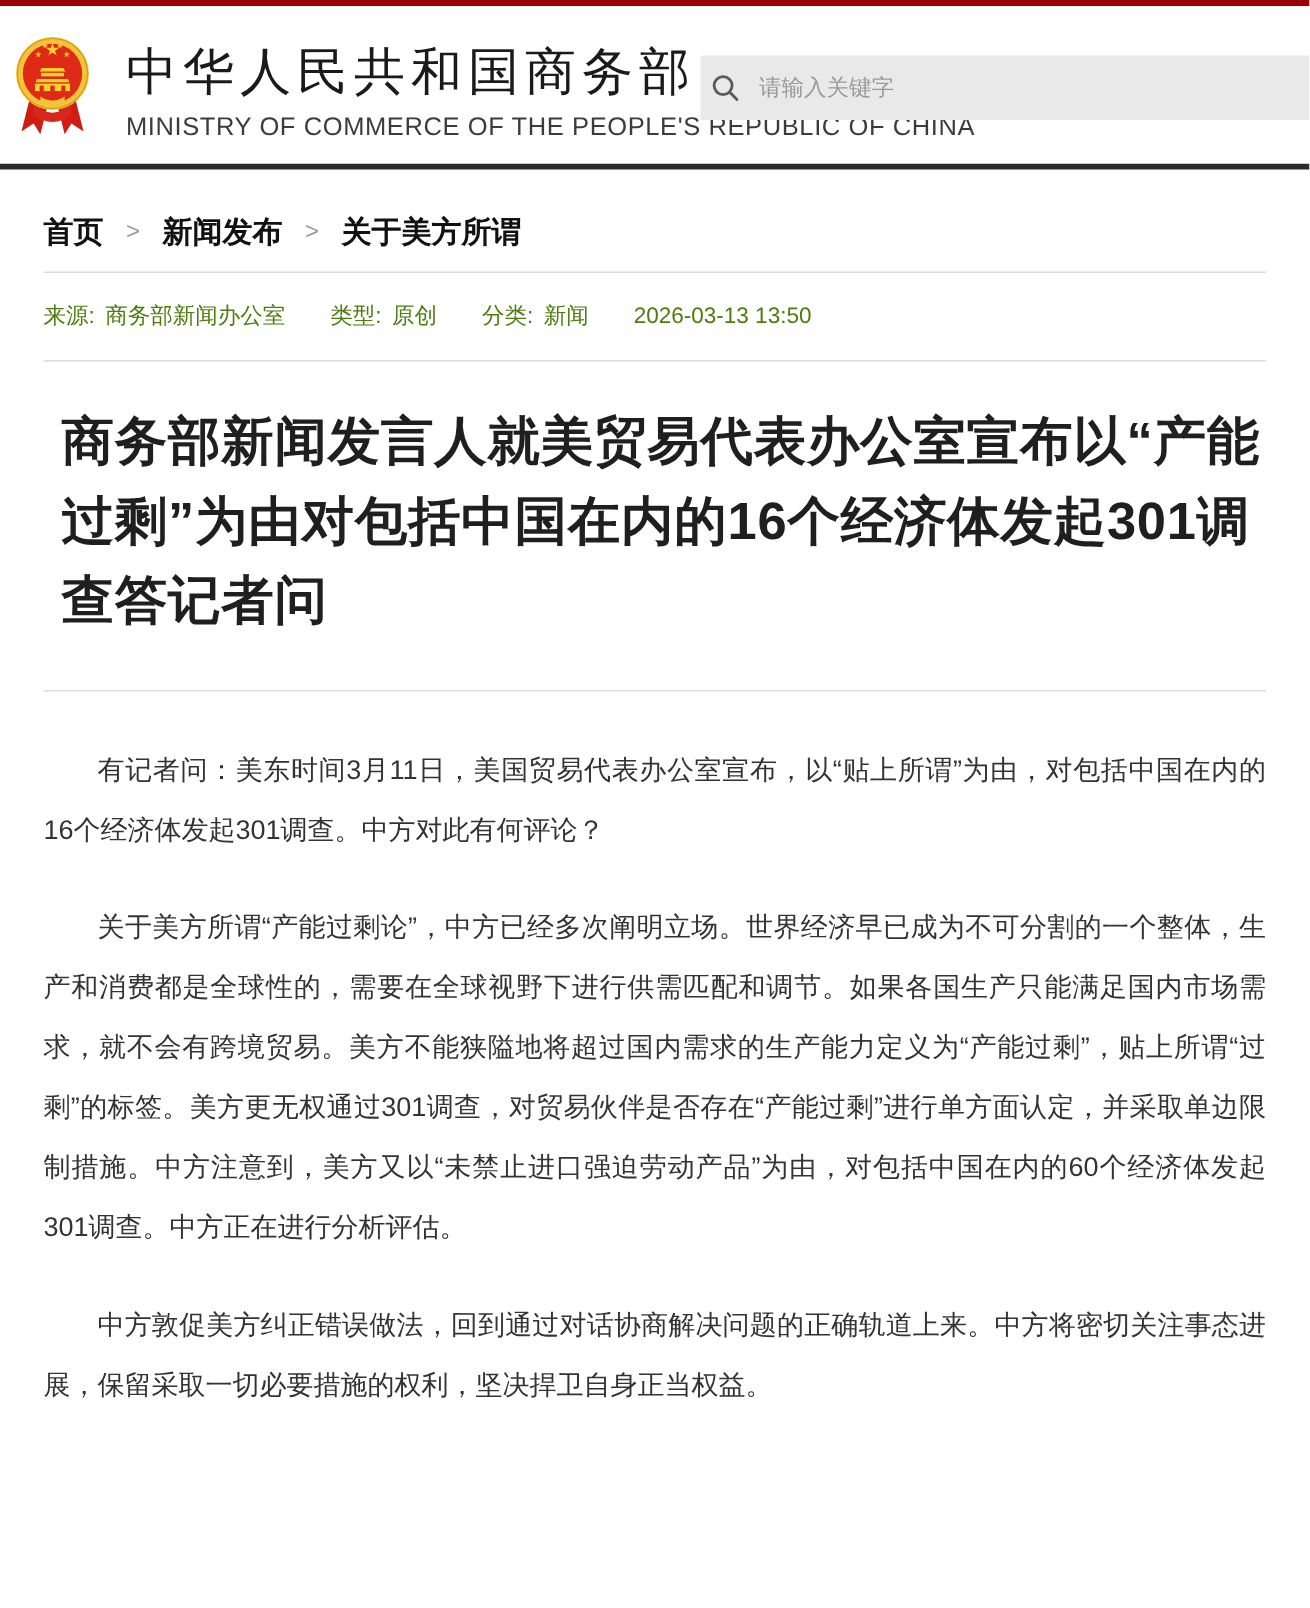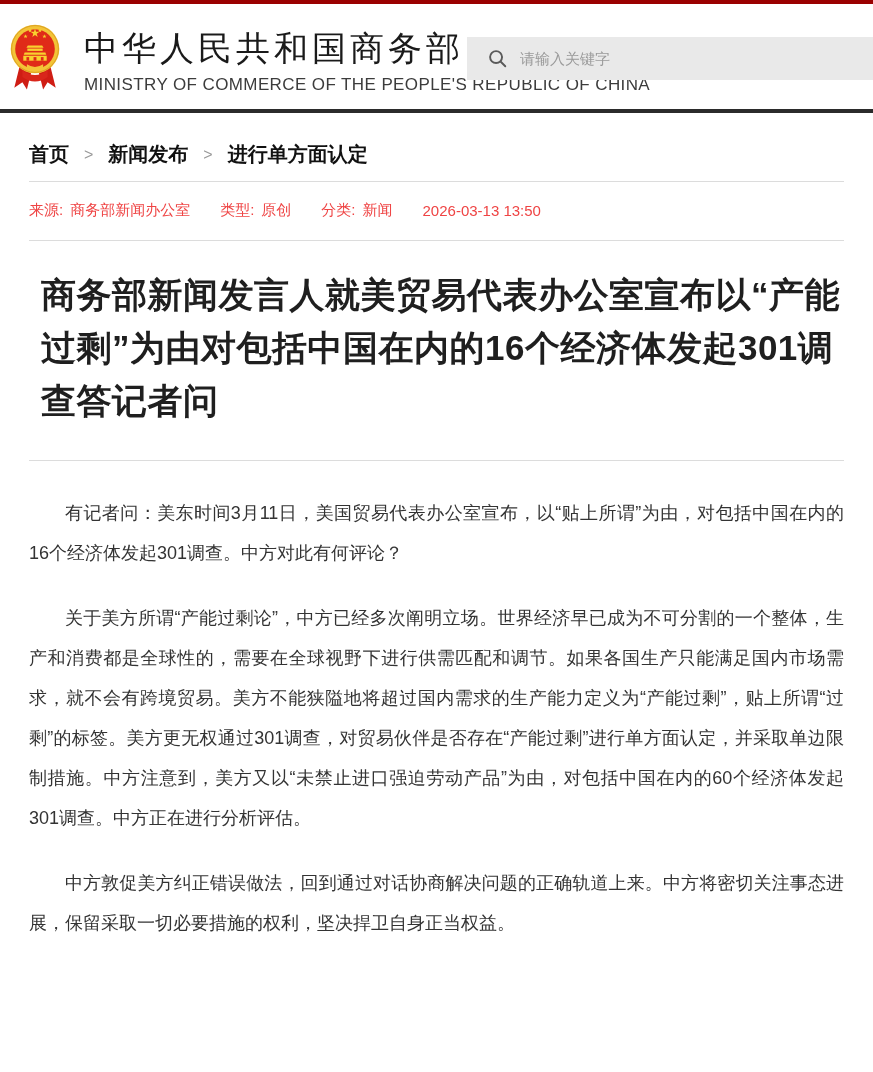--- a/index.html
+++ b/index.html
@@ -32,21 +32,21 @@
     color: #3c3c3c;
     letter-spacing: 0.4px;
     white-space: nowrap;
   }
   .search-box {
     position: absolute;
     right: 0; top: 33px;
     width: 406px; height: 43px;
     background: #e9e9e9;
     display: flex; align-items: center;
-    padding-left: 21px;
+    padding-left: 7px;
     cursor: text;
   }
   .search-box .mag { flex: 0 0 auto; display: block; }
   .search-input {
     border: none; outline: none; background: transparent;
     margin-left: 13px;
     font-size: 15px; color: #333;
     width: 330px;
     font-family: inherit;
   }
@@ -64,21 +64,21 @@
   .breadcrumb .crumb { cursor: pointer; text-align: right; }
   .breadcrumb .sep {
     font-weight: 400; color: #999;
     font-size: 16px; margin: 0 15px;
   }
 
   .divider-light { border: none; border-top: 1px solid #dcdcdc; margin-top: 13px; }
 
   .meta-row {
     margin-top: 19px;
-    font-size: 15px; color: #ef4444;
+    font-size: 15px; color: #4d7c0f;
     display: flex; align-items: center;
   }
   .meta-item { margin-right: 30px; white-space: nowrap; }
   .meta-item .lbl { margin-right: 7px; }
   .divider-light.after-meta { margin-top: 20px; }
 
   .article-title {
     margin-top: 27px;
     font-size: 35px;
     line-height: 53px;
@@ -155,21 +155,21 @@
 
 <div class="header-divider"></div>
 
 <main class="container">
 
   <nav class="breadcrumb">
     <span class="crumb">首页</span>
     <span class="sep">&gt;</span>
     <span class="crumb">新闻发布</span>
     <span class="sep">&gt;</span>
-    <span class="crumb">进行单方面认定</span>
+    <span class="crumb">关于美方所谓</span>
   </nav>
 
   <hr class="divider-light">
 
   <div class="meta-row">
     <span class="meta-item">
       <span class="lbl">来源:</span><span>商务部新闻办公室</span>
     </span>
     <span class="meta-item">
       <span class="lbl">类型:</span><span>原创</span>

